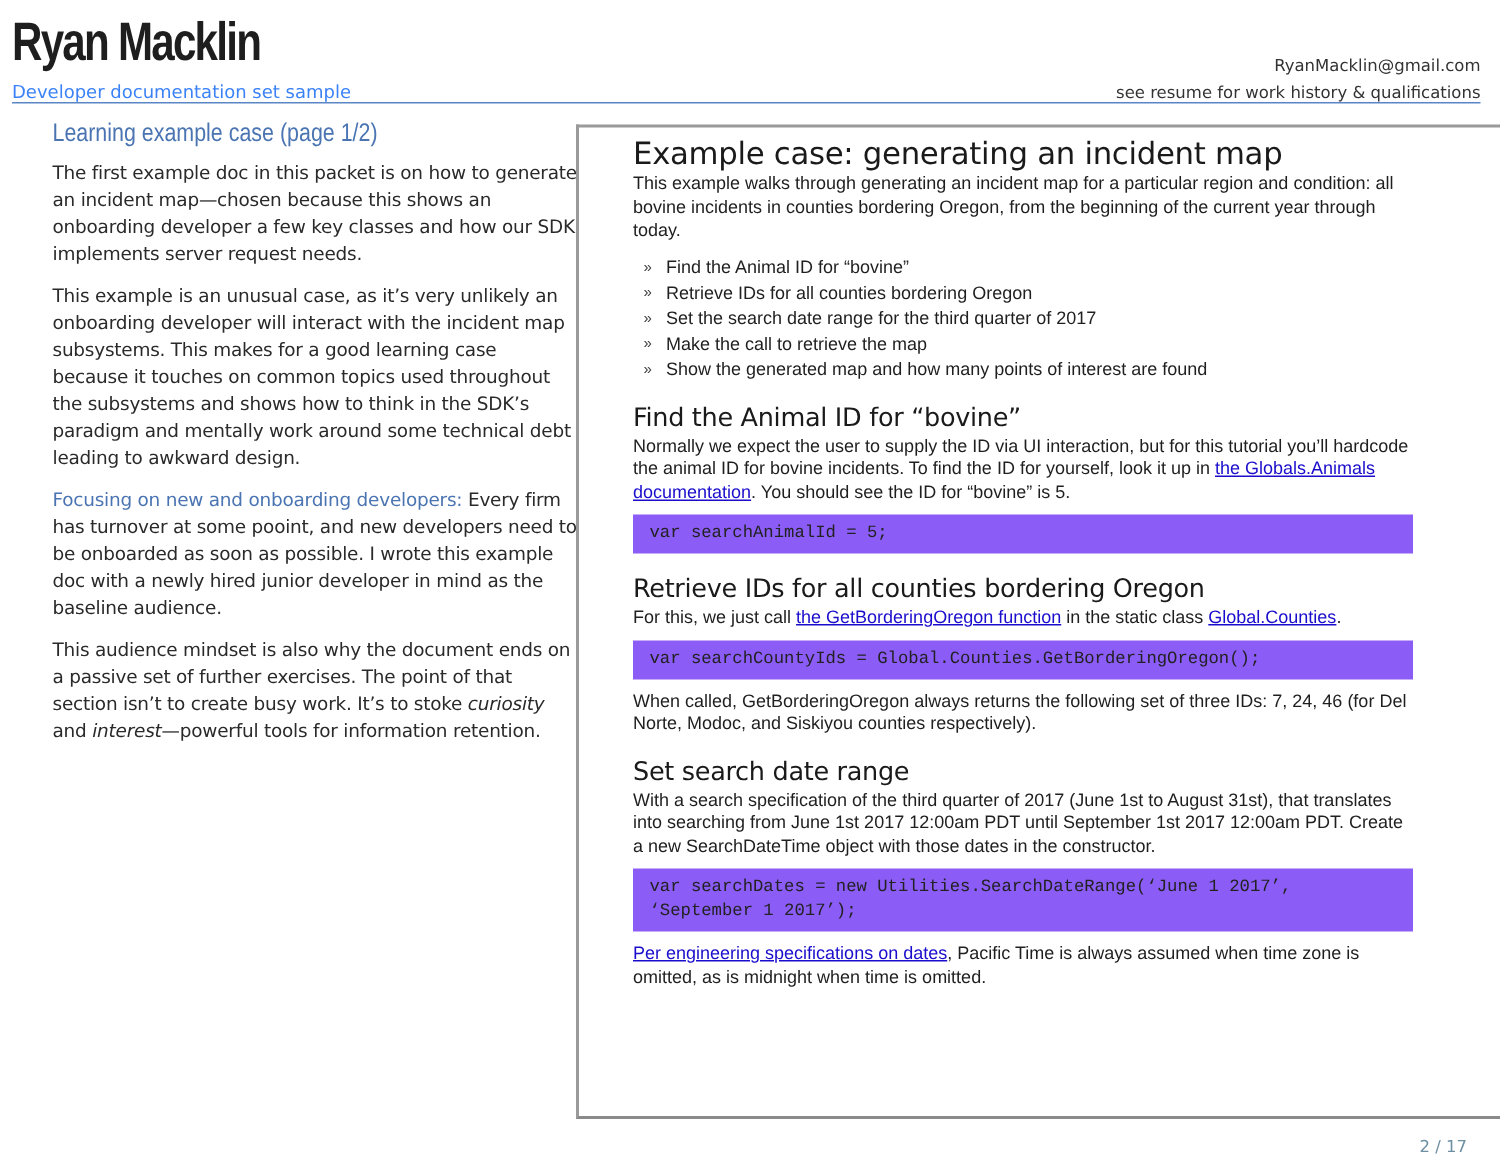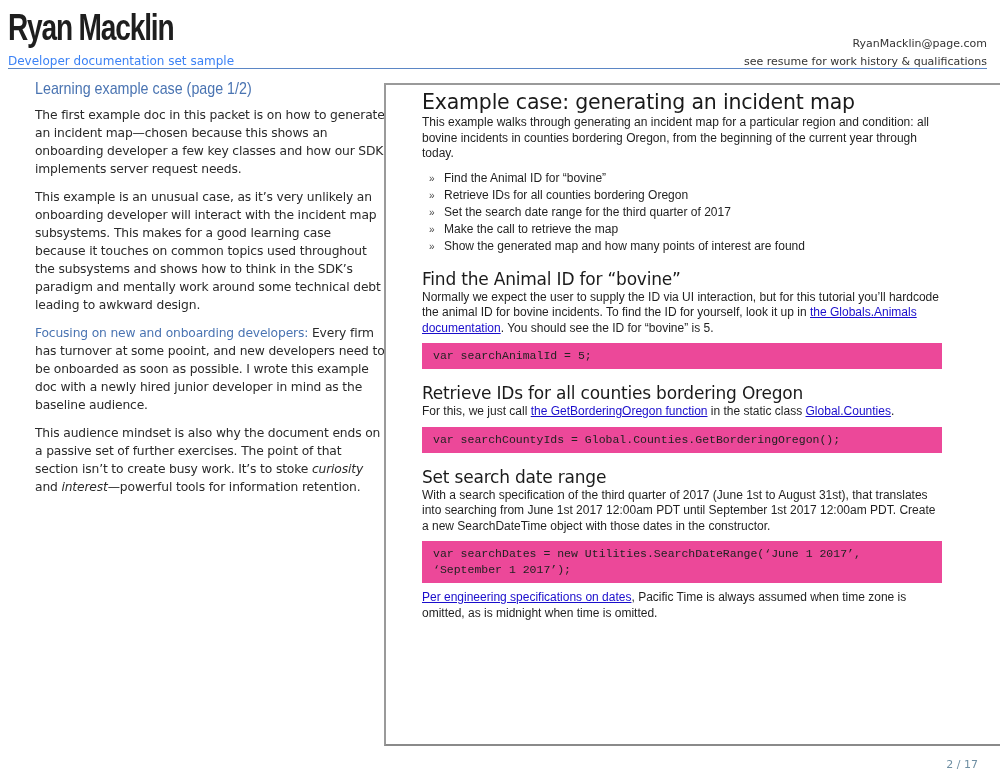--- a/index.html
+++ b/index.html
@@ -78,31 +78,31 @@
       font-family: "DejaVu Sans", sans-serif; font-weight: 400;
       font-size: 17px; line-height: 22px; color: #1a1a1a; margin-top: 13px; letter-spacing: -0.2px;
     }
     .doc p { font-size: 12px; line-height: 15.5px; color: #1f1f1f; }
     .doc p.gap { margin-top: 8px; }
     .doc ul { list-style: none; margin-top: 8px; }
     .doc li { font-size: 12px; line-height: 17px; color: #1f1f1f; padding-left: 22px; position: relative; }
     .doc li .bullet { position: absolute; left: 7px; top: 0; font-size: 10px; color: #444; }
     .doc a { color: #1a0dcc; text-decoration: underline; }
     .doc .code {
-      background: #ec4899; margin-top: 7px; margin-bottom: 7px;
+      background: #8b5cf6; margin-top: 7px; margin-bottom: 7px;
       padding: 5px 11px; font-family: "Liberation Mono", monospace; font-size: 11.5px;
       line-height: 16px; color: #222; white-space: pre-wrap;
     }
   </style>
 </head>
 <body>
 
 <div class="hdr-name">Ryan Macklin</div>
 <div class="hdr-sub">Developer documentation set sample</div>
-<div class="hdr-email">RyanMacklin@page.com</div>
+<div class="hdr-email">RyanMacklin@gmail.com</div>
 <div class="hdr-resume">see resume for work history &amp; qualifications</div>
 <div class="hdr-rule"></div>
 
 <div class="left">
   <div class="left-title">Learning example case (page 1/2)</div>
   <p>The first example doc in this packet is on how to generate an incident map—chosen because this shows an onboarding developer a few key classes and how our SDK implements server request needs.</p>
   <p>This example is an unusual case, as it’s very unlikely an onboarding developer will interact with the incident map subsystems. This makes for a good learning case because it touches on common topics used throughout the subsystems and shows how to think in the SDK’s paradigm and mentally work around some technical debt leading to awkward design.</p>
   <p><span class="lead">Focusing on new and onboarding developers:</span><span> Every firm has turnover at some pooint, and new developers need to be onboarded as soon as possible. I wrote this example doc with a newly hired junior developer in mind as the baseline audience.</span></p>
   <p><span>This audience mindset is also why the document ends on a passive set of further exercises. The point of that section isn’t to create busy work. It’s to stoke </span><em>curiosity</em><span> and </span><em>interest</em><span>—powerful tools for information retention.</span></p>
 </div>
@@ -124,20 +124,21 @@
       <li><span class="bullet">»</span><span>Show the generated map and how many points of interest are found</span></li>
     </ul>
 
     <h2>Find the Animal ID for “bovine”</h2>
     <p><span>Normally we expect the user to supply the ID via UI interaction, but for this tutorial you’ll hardcode the animal ID for bovine incidents. To find the ID for yourself, look it up in </span><a>the Globals.Animals documentation</a><span>. You should see the ID for “bovine” is 5.</span></p>
     <div class="code">var searchAnimalId = 5;</div>
 
     <h2>Retrieve IDs for all counties bordering Oregon</h2>
     <p><span>For this, we just call </span><a>the GetBorderingOregon function</a><span> in the static class </span><a>Global.Counties</a><span>.</span></p>
     <div class="code">var searchCountyIds = Global.Counties.GetBorderingOregon();</div>
+    <p>When called, GetBorderingOregon always returns the following set of three IDs: 7, 24, 46 (for Del Norte, Modoc, and Siskiyou counties respectively).</p>
 
     <h2>Set search date range</h2>
     <p>With a search specification of the third quarter of 2017 (June 1st to August 31st), that translates into searching from June 1st 2017 12:00am PDT until September 1st 2017 12:00am PDT. Create a new SearchDateTime object with those dates in the constructor.</p>
     <div class="code">var searchDates = new Utilities.SearchDateRange(‘June 1 2017’,
 ‘September 1 2017’);</div>
     <p><a>Per engineering specifications on dates</a><span>, Pacific Time is always assumed when time zone is omitted, as is midnight when time is omitted.</span></p>
   </div>
 </div>
 
 </body></html>

